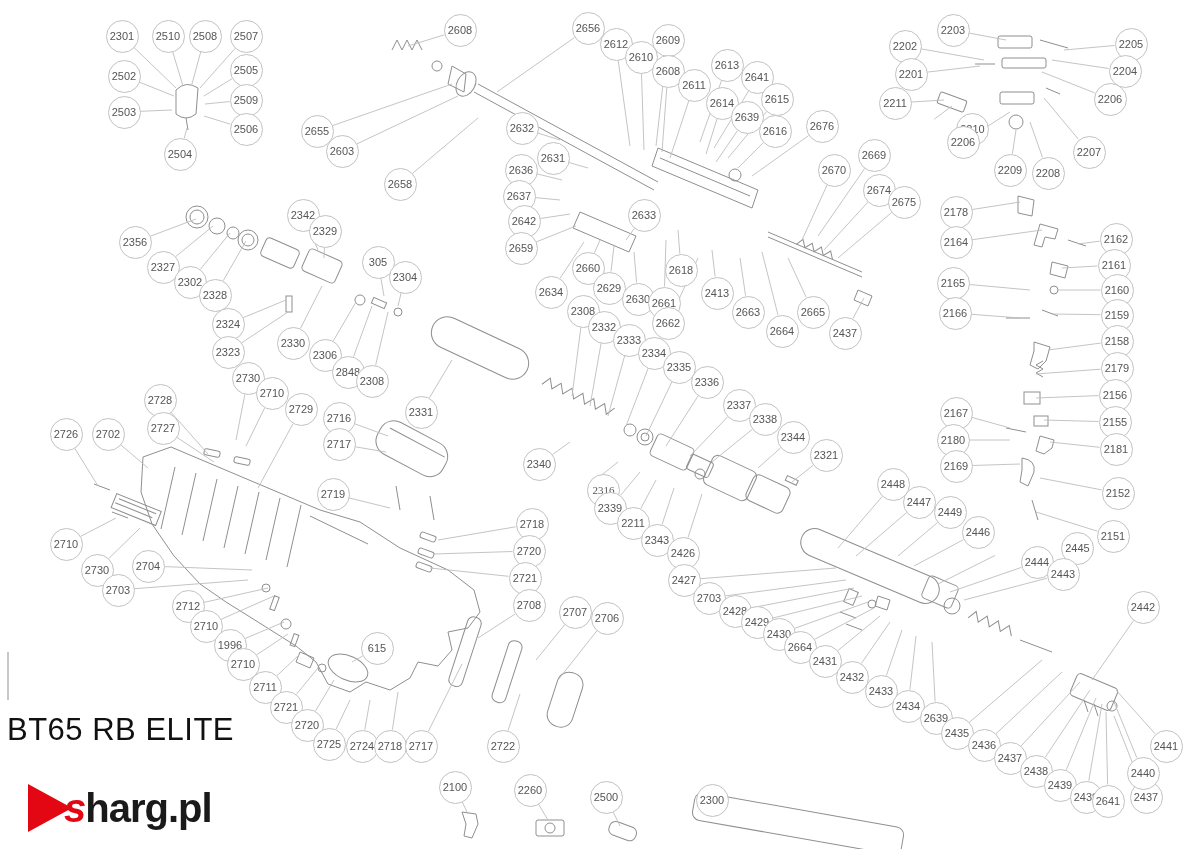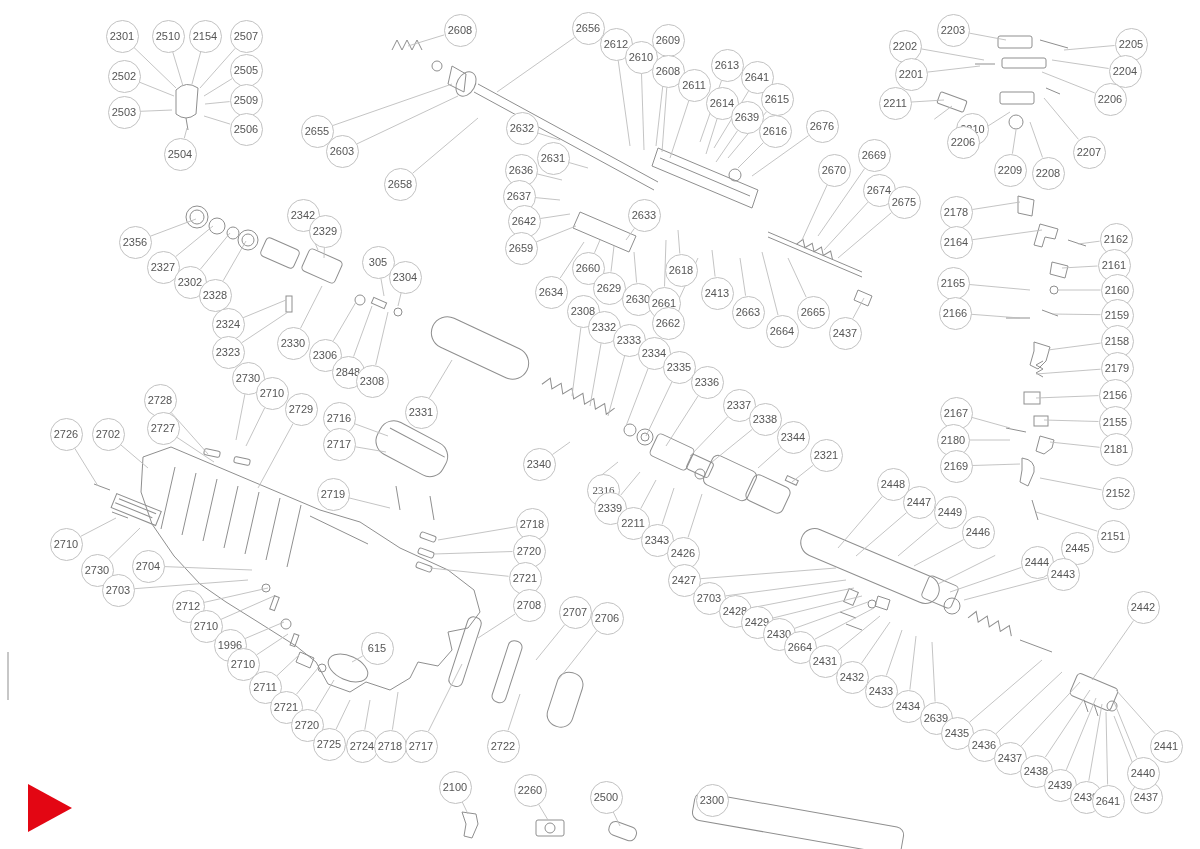--- a/index.html
+++ b/index.html
@@ -381,21 +381,21 @@
         <line x1="1155.0" y1="733.7" x2="1116" y2="690"></line>
         <line x1="462.2" y1="801.9" x2="468" y2="814"></line>
         <line x1="538.5" y1="804.1" x2="548" y2="820"></line>
         <line x1="613.2" y1="811.9" x2="620" y2="826"></line>
       </g>
   </svg>
 
   <div id="balloon-layer">
       <div class="balloon" style="left: 105.5px; top: 19.5px;">2301</div>
       <div class="balloon" style="left: 151.5px; top: 19.5px;">2510</div>
-      <div class="balloon" style="left: 188.5px; top: 19.5px;">2154</div>
+      <div class="balloon" style="left: 188.5px; top: 19.5px;">2508</div>
       <div class="balloon" style="left: 229.5px; top: 19.5px;">2507</div>
       <div class="balloon" style="left: 107.5px; top: 59.5px;">2502</div>
       <div class="balloon" style="left: 229.5px; top: 53.5px;">2505</div>
       <div class="balloon" style="left: 229.5px; top: 83.5px;">2509</div>
       <div class="balloon" style="left: 107.5px; top: 95.5px;">2503</div>
       <div class="balloon" style="left: 229.5px; top: 112.5px;">2506</div>
       <div class="balloon" style="left: 163.5px; top: 137.5px;">2504</div>
       <div class="balloon" style="left: 118.5px; top: 225.5px;">2356</div>
       <div class="balloon" style="left: 146.5px; top: 250.5px;">2327</div>
       <div class="balloon" style="left: 173.5px; top: 265.5px;">2302</div>
@@ -558,20 +558,22 @@
       <div class="balloon" style="left: 1091.5px; top: 784.5px;">2641</div>
       <div class="balloon" style="left: 1129.5px; top: 780.5px;">2437</div>
       <div class="balloon" style="left: 1126.5px; top: 756.5px;">2440</div>
       <div class="balloon" style="left: 1149.5px; top: 729.5px;">2441</div>
       <div class="balloon" style="left: 438.5px; top: 770.5px;">2100</div>
       <div class="balloon" style="left: 513.5px; top: 773.5px;">2260</div>
       <div class="balloon" style="left: 589.5px; top: 780.5px;">2500</div>
       <div class="balloon" style="left: 695.5px; top: 783.5px;">2300</div>
     </div>
 
+  <div class="title">BT65 RB ELITE</div>
 
   <div class="logo">
     <svg class="logo-mark" width="48" height="52" viewBox="0 0 48 52" xmlns="http://www.w3.org/2000/svg">
       <polygon class="logo-tri" points="2,2 46,26 2,50"></polygon>
     </svg>
+    <div class="logo-text"><span class="logo-s">s</span><span>harg.pl</span></div>
   </div>
 
 </div>
 
 </body></html>

